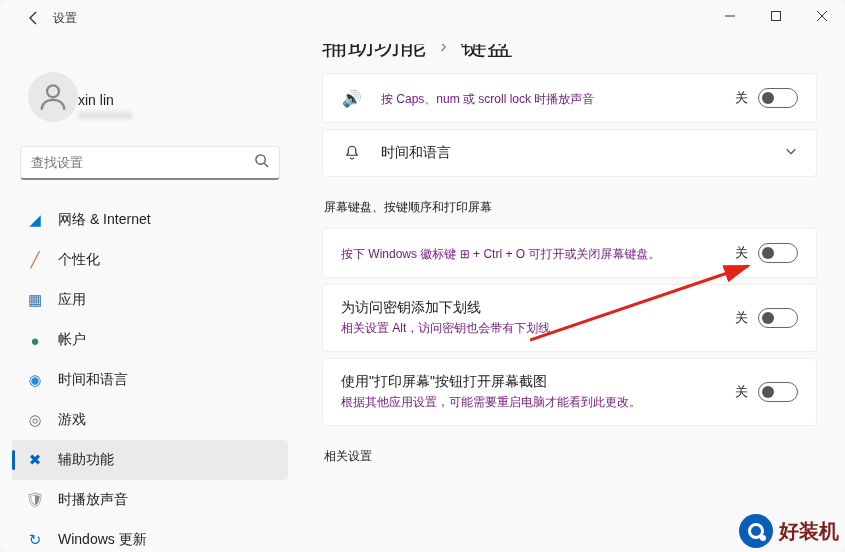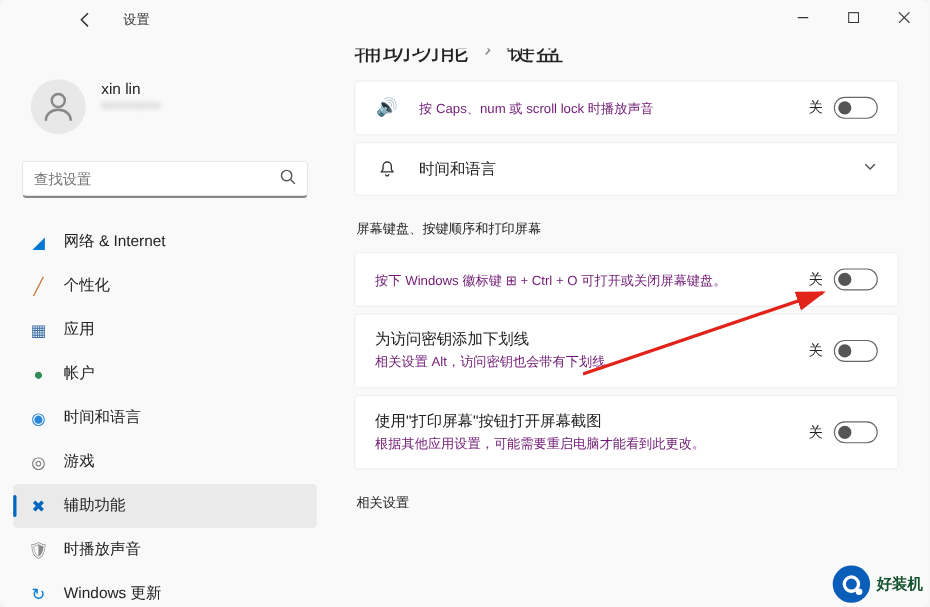--- a/index.html
+++ b/index.html
@@ -1,31 +1,31 @@
 <!DOCTYPE html>
 <html><head>
 <meta charset="utf-8">
 <style>
 * { margin: 0; padding: 0; box-sizing: border-box; font-family: "Segoe UI", "Microsoft YaHei", sans-serif; }
 body { width: 845px; height: 552px; background: #f3f3f3; overflow: hidden; position: relative; }
 
 .window { width: 100%; height: 100%; background: #f9f9f9; border-radius: 8px; position: relative; }
 
 .titlebar { display: flex; justify-content: space-between; align-items: flex-start; height: 44px; padding: 0; }
-.titlebar-left { display: flex; align-items: center; gap: 24px; padding: 8px 0 0 24px; margin-left: 44px; }
+.titlebar-left { display: flex; align-items: center; gap: 9px; padding: 8px 0 0 24px; }
 .back-btn { width: 20px; height: 20px; display: flex; align-items: center; justify-content: center; cursor: pointer; }
 .app-title { font-size: 12px; color: #333; }
 .win-controls { display: flex; }
 .win-btn { width: 46px; height: 32px; display: flex; align-items: center; justify-content: center; cursor: pointer; }
 .win-btn svg { stroke: #333; }
 
 .content { display: flex; height: calc(100% - 44px); }
 
 .sidebar { width: 300px; padding: 0 12px; display: flex; flex-direction: column; }
-.user-row { display: flex; align-items: flex-start; gap: 14px; padding: 28px 12px 8px 16px; }
+.user-row { display: flex; align-items: flex-end; padding: 28px 12px 8px 16px; }
 .avatar { width: 50px; height: 50px; border-radius: 50%; background: #e8e8e8; display: flex; align-items: center; justify-content: center; }
 .user-name { font-size: 14px; font-weight: 500; color: #222; }
 .user-email { font-size: 12px; color: #bbb; filter: blur(2px); }
 
 .search-wrap { padding: 16px 8px 12px 8px; }
 .search { display: flex; align-items: center; background: #fff; border: 1px solid #e5e5e5; border-bottom: 2px solid #888; border-radius: 4px; height: 34px; padding: 0 10px; }
 .search input { flex: 1; border: none; outline: none; font-size: 13px; background: transparent; }
 .search-icon { color: #555; }
 
 .nav { display: flex; flex-direction: column; padding-top: 8px; }
@@ -52,21 +52,21 @@
 .toggle-label { font-size: 13px; color: #222; }
 .toggle { width: 40px; height: 20px; border: 1px solid #666; border-radius: 20px; position: relative; background: #fff; }
 .toggle::after { content: ""; position: absolute; left: 3px; top: 3px; width: 12px; height: 12px; border-radius: 50%; background: #555; }
 
 .arrow-annot { position: absolute; pointer-events: none; }
 
 .watermark { position: absolute; right: 6px; bottom: 4px; display: flex; align-items: center; gap: 6px; }
 .watermark-logo { width: 34px; height: 34px; border-radius: 50%; background: #0a5db8; display: flex; align-items: center; justify-content: center; }
 .watermark-logo-inner { width: 16px; height: 16px; border: 3px solid #fff; border-radius: 50%; position: relative; }
 .watermark-logo-inner::after { content:""; position:absolute; right:-5px; bottom:-5px; width:6px; height:6px; background:#fff; border-radius:50%; }
-.watermark-text { font-size: 14px; font-weight: 600; color: #14532d; }
+.watermark-text { font-size: 20px; font-weight: 600; color: #7f1d1d; }
 </style>
 </head>
 <body>
 
 <div class="window">
   <div class="titlebar">
     <div class="titlebar-left">
       <div class="back-btn">
         <svg width="16" height="16" viewBox="0 0 16 16">
             <path d="M10 2 L4 8 L10 14" stroke="#333" stroke-width="1.4" fill="none"></path>

